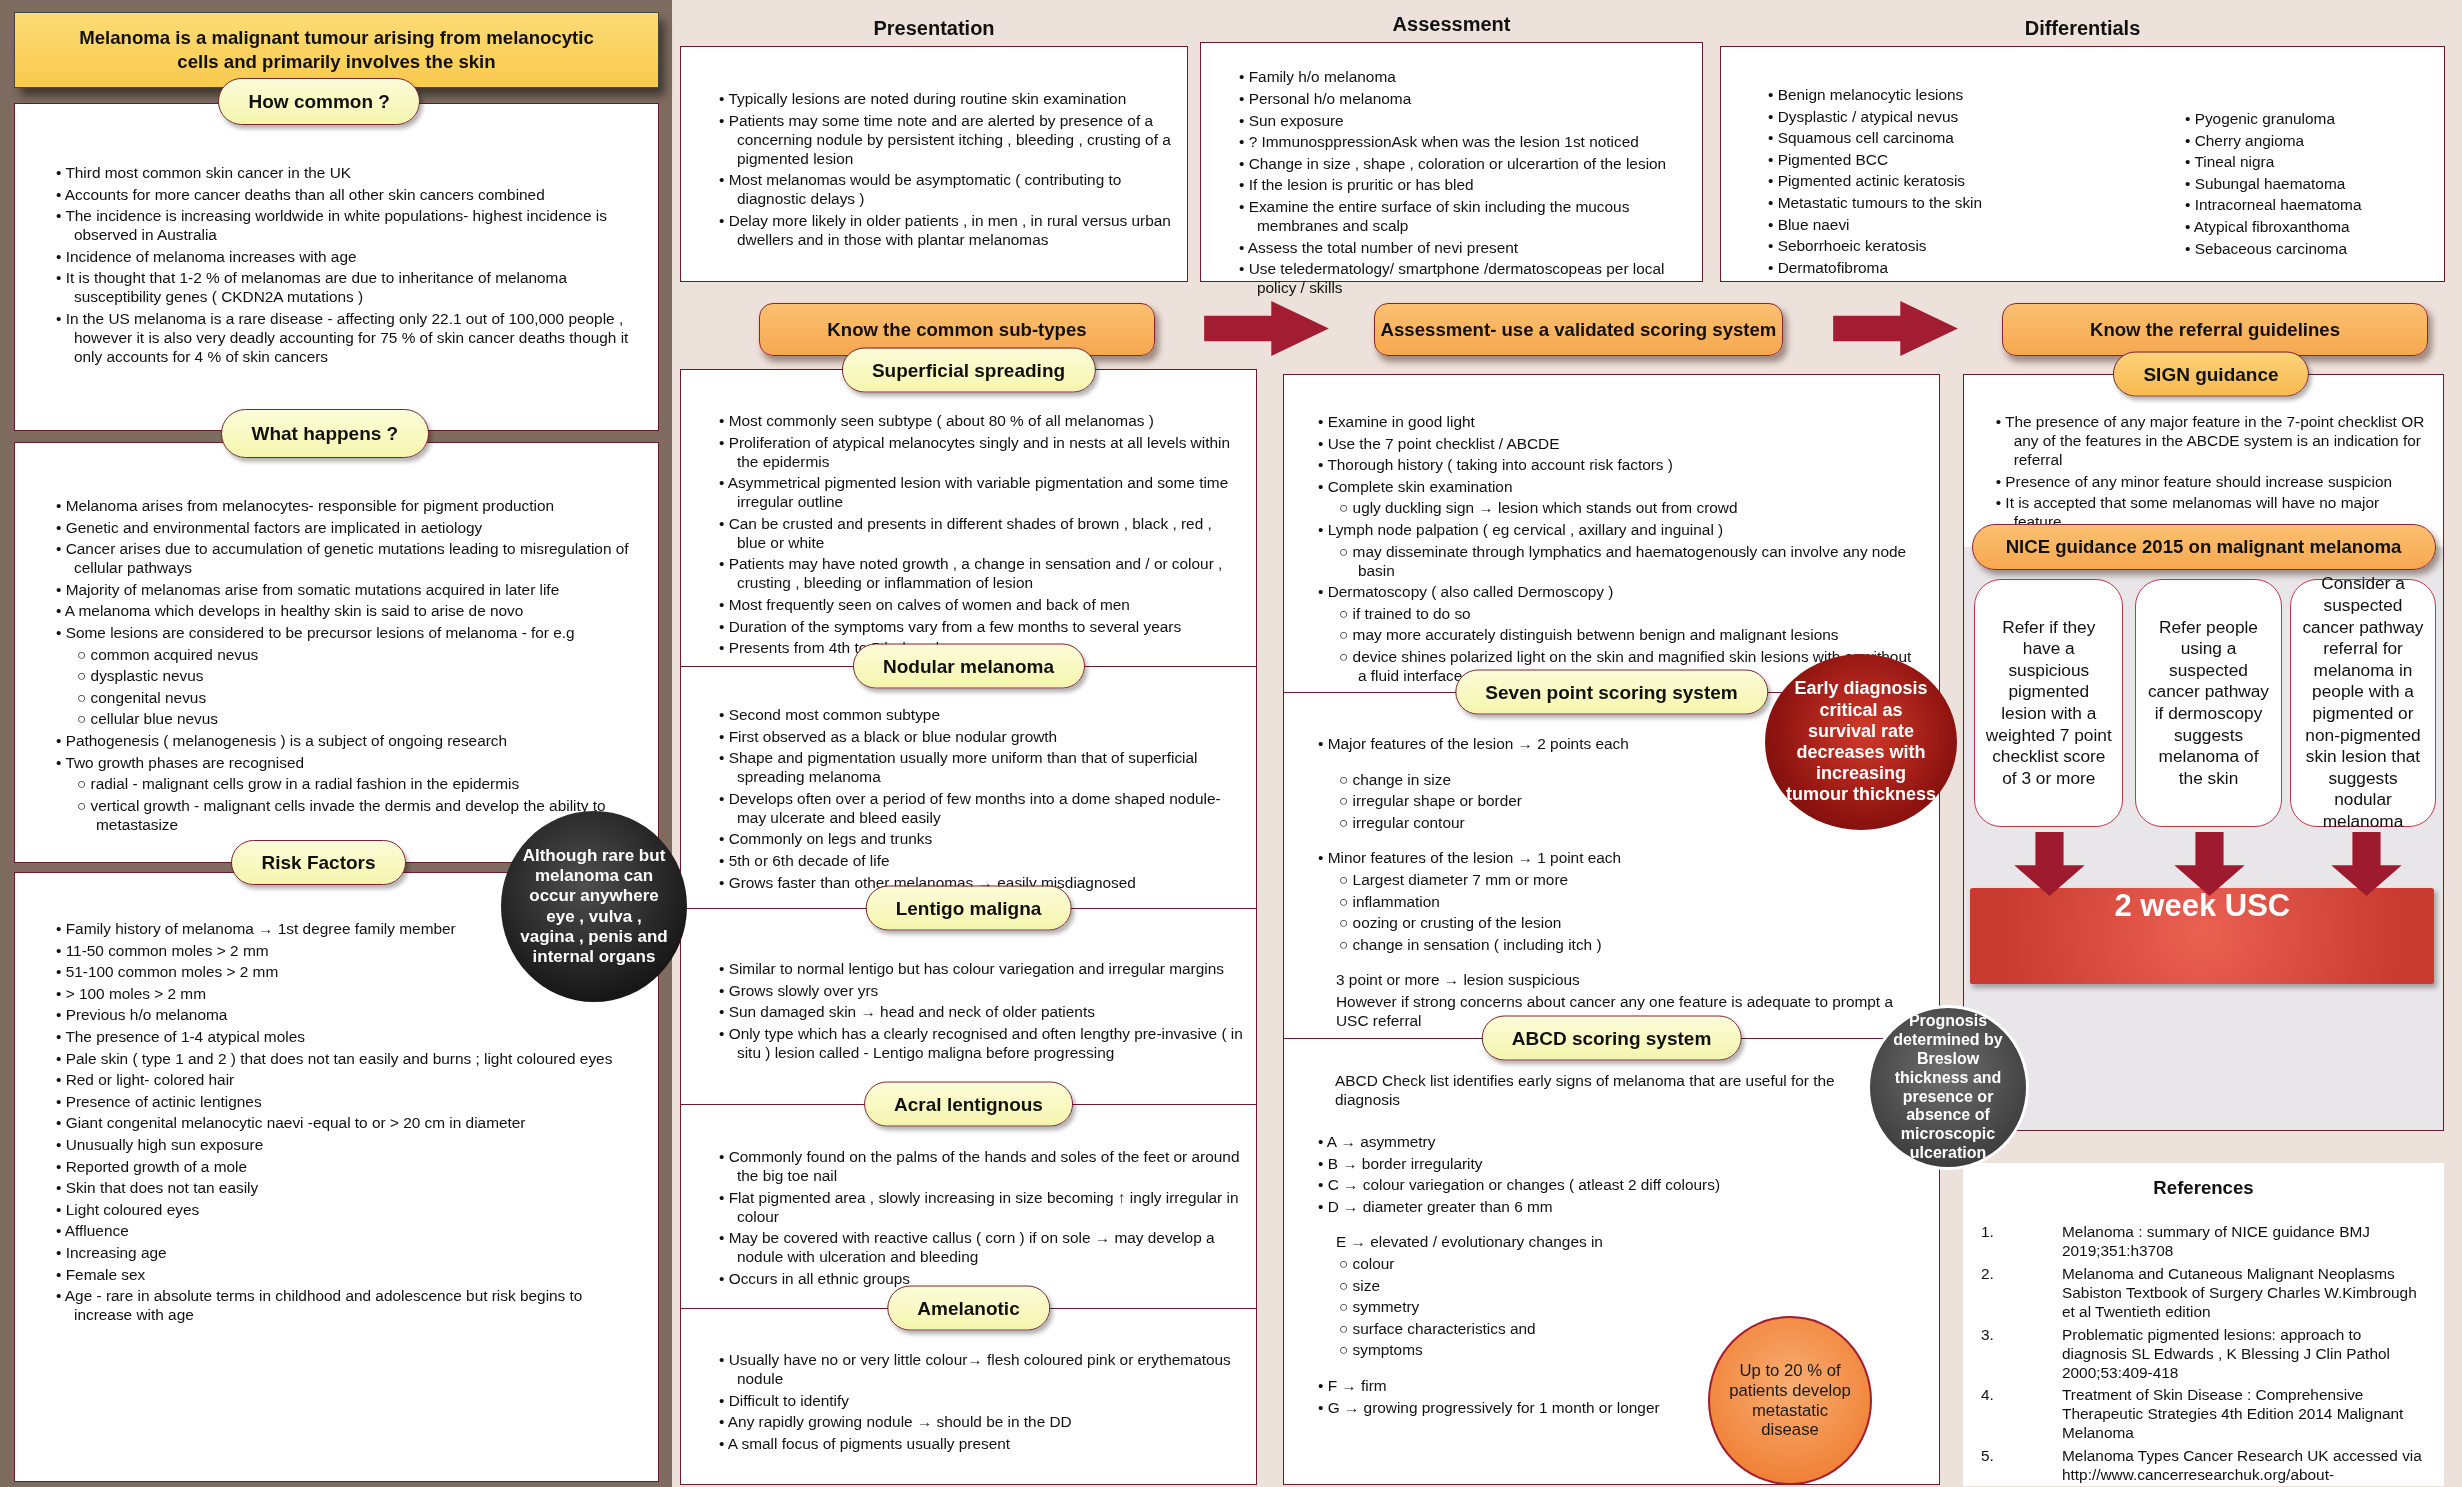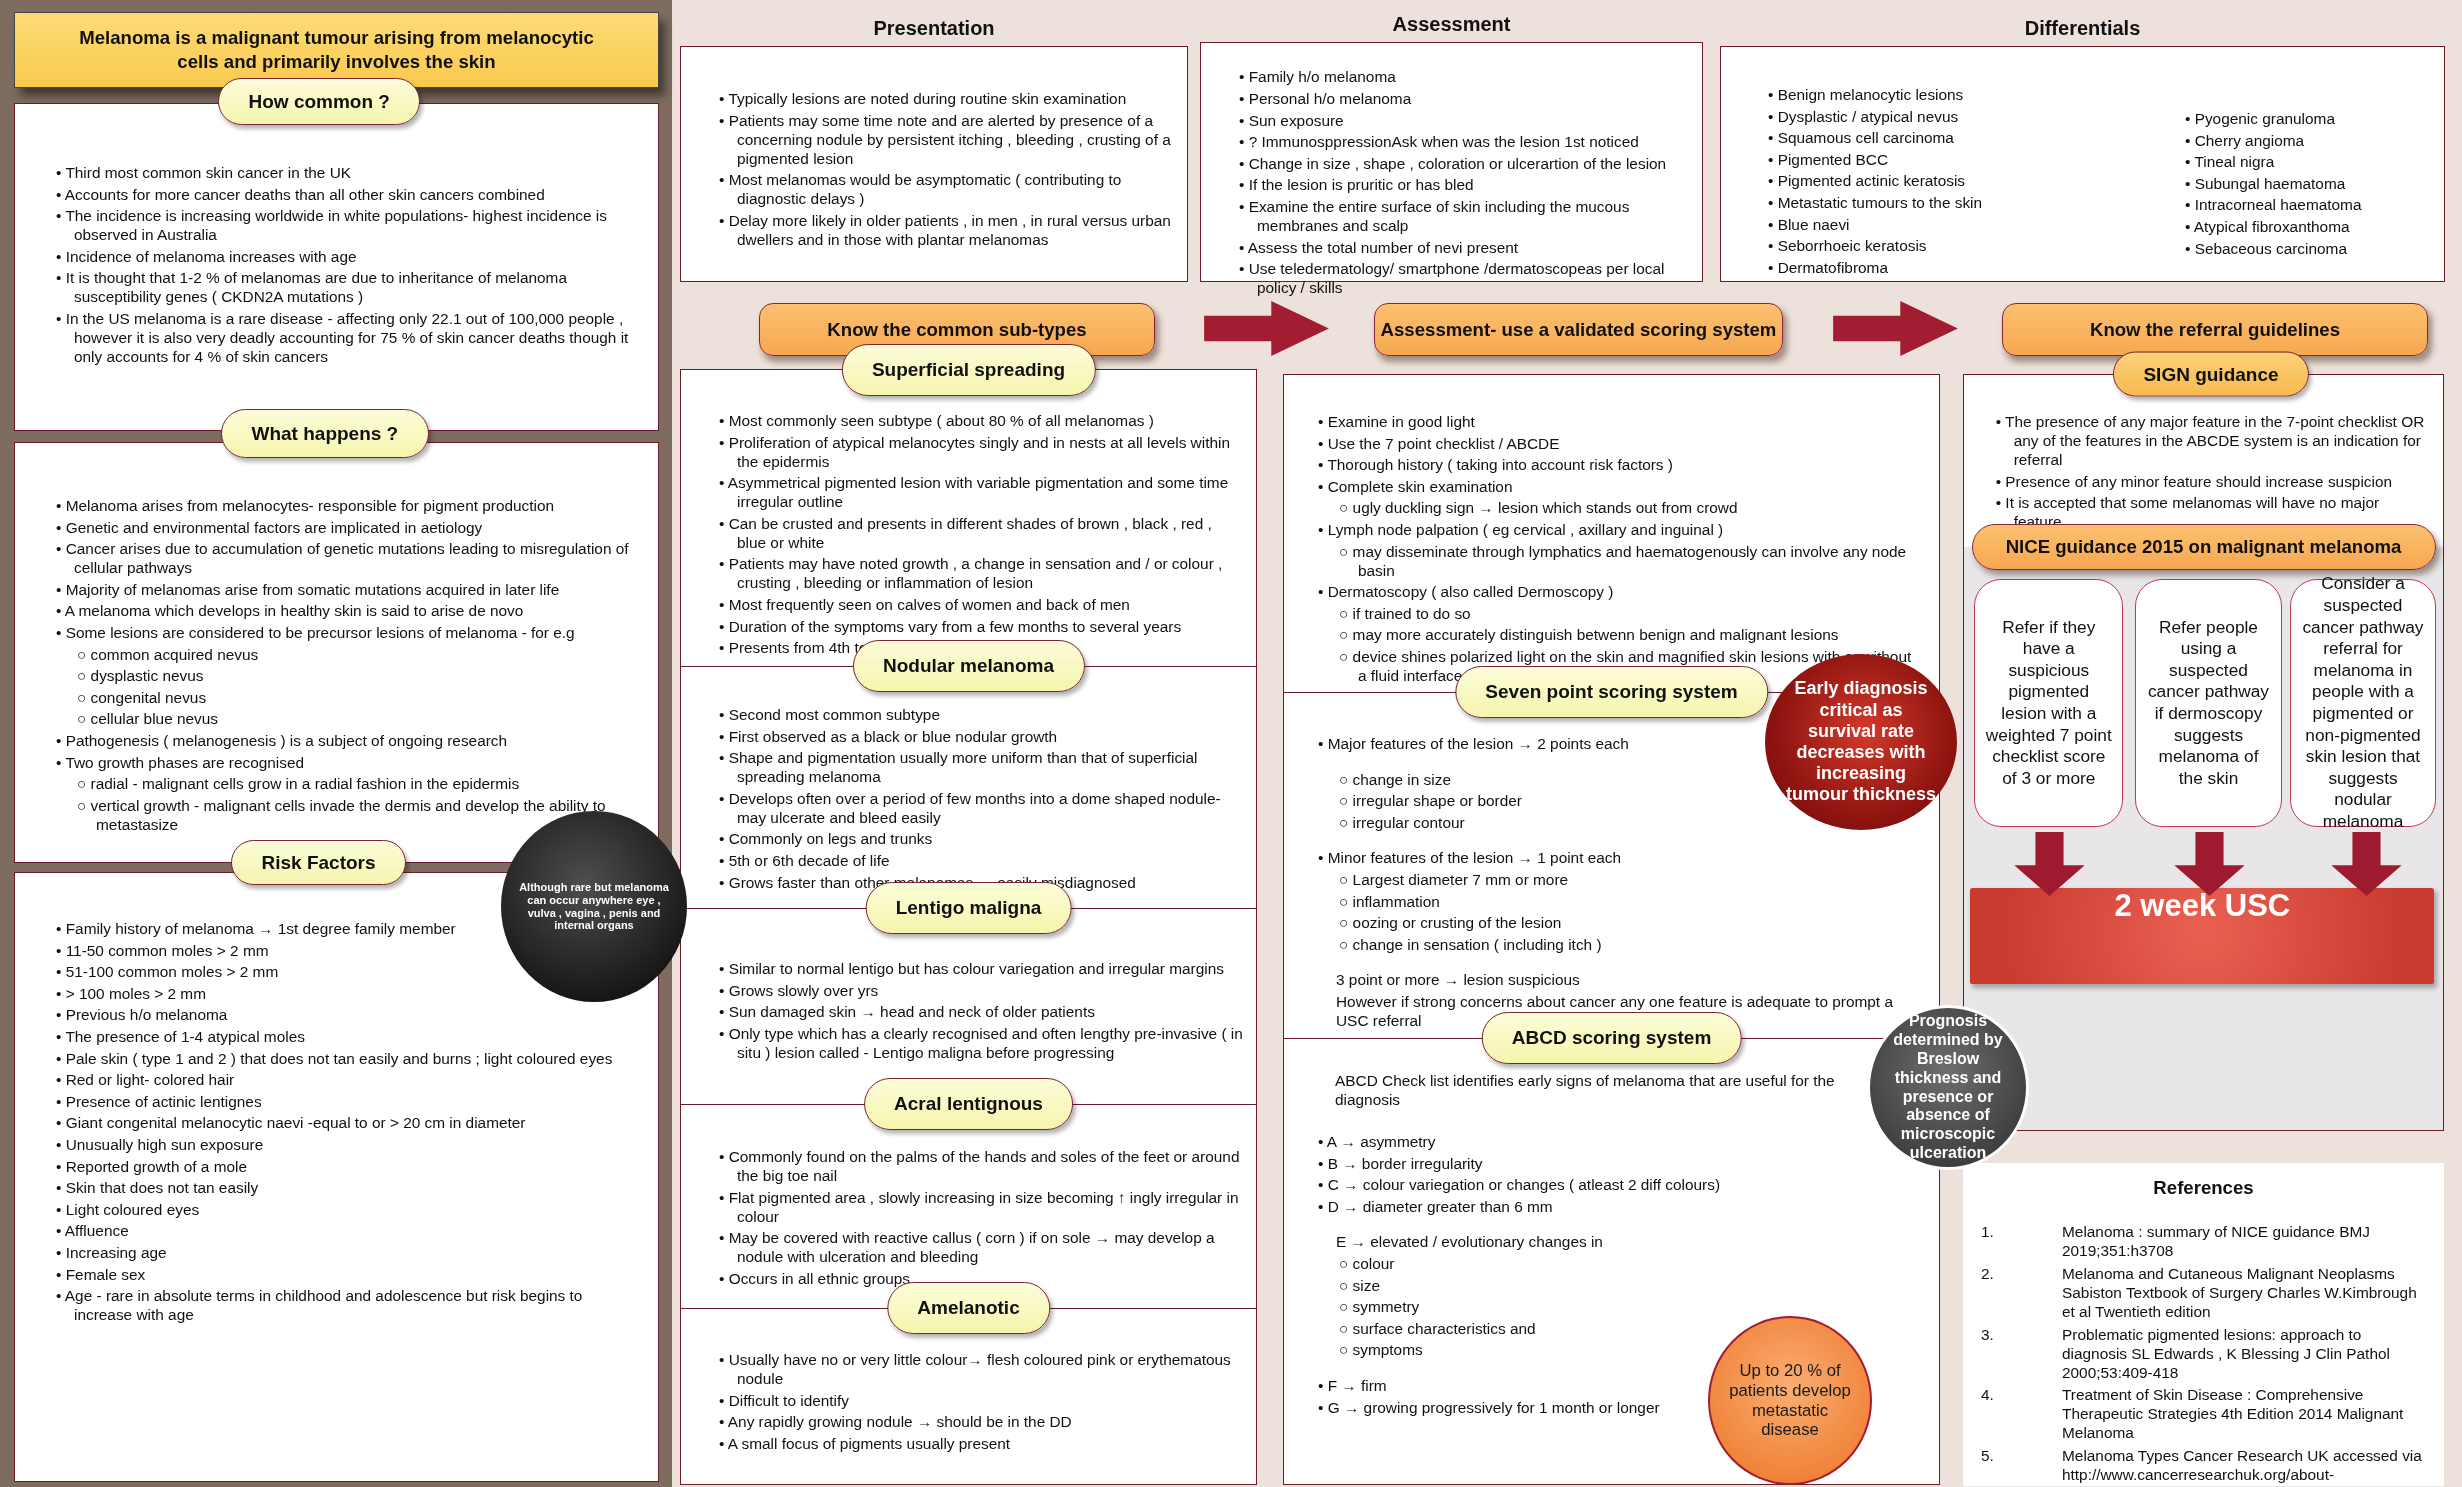--- a/index.html
+++ b/index.html
@@ -11,39 +11,39 @@
   .intro-box{position:absolute;left:14px;top:11.5px;width:645px;height:76px;
     background:linear-gradient(180deg,#FDDC76,#F9C94E);border:1.9px solid #454545;
     box-shadow:6.4px 7.7px 9px rgba(0,0,0,.5);display:flex;align-items:center;justify-content:center;
     text-align:center;font-weight:bold;font-size:18.6px;line-height:1.25;padding:0 58px;box-sizing:border-box;}
   
   .panel{position:absolute;background:#fff;border:1.9px solid #6B1A2A;box-sizing:border-box;}
   
   .pill{background:linear-gradient(180deg,#FCFCD9,#F5F5AE);border:1.9px solid #7B2433;border-radius:31px;
     display:flex;align-items:center;justify-content:center;font-weight:bold;font-size:19px;
     box-shadow:2.6px 3.8px 4.5px rgba(0,0,0,.3);box-sizing:border-box;white-space:nowrap;padding:0 29.5px;z-index:4;}
-  .spill{position:absolute;left:50%;transform:translate(-50%,-50%);height:52px;}
+  .spill{position:absolute;left:50%;transform:translate(-50%,-50%);height:45px;}
   .divider{position:absolute;left:0;right:0;border-top:1.9px solid #6B1A2A;}
   
   .obox{position:absolute;background:linear-gradient(180deg,#FBC171,#F7A750);border:1.3px solid #8A2434;
     border-radius:14px;display:flex;align-items:center;justify-content:center;font-weight:bold;font-size:18.6px;
     box-shadow:3.8px 5.1px 6.4px rgba(60,30,20,.45);text-align:center;box-sizing:border-box;z-index:3;}
   
   ul.blist{list-style:none;margin:0;padding:0;font-size:15.4px;line-height:19px;}
   .blist li{padding-left:33px;text-indent:-18px;margin-bottom:2.6px;}
   .blist li.sub{padding-left:55px;text-indent:-19px;}
   .blist li.plain{padding-left:33px;text-indent:0;}
   .blist li.gap{height:14px;margin-bottom:0;}
   .content{position:absolute;}
   .sec-title{position:absolute;text-align:center;font-weight:bold;font-size:20px;}
   
   .circle{position:absolute;border-radius:50%;display:flex;align-items:center;justify-content:center;
     text-align:center;box-sizing:border-box;z-index:6;line-height:1.18;}
   #black-circle{background:radial-gradient(circle at 45% 38%,#4E4E4E,#161616 75%);color:#fff;
-    font-weight:bold;font-size:11px;padding:13px 16.7px;}
+    font-weight:bold;font-size:17px;padding:13px 16.7px;}
   #early-circle{background:radial-gradient(circle at 52% 44%,#D23A2B 0%,#8F1410 62%,#660A0A 100%);
     color:#fff;font-weight:bold;font-size:18px;padding:11.5px 19px;}
   #prognosis-circle{background:radial-gradient(circle at 48% 40%,#6E6E6E,#3C3C3C 78%);color:#fff;
     font-weight:bold;font-size:16px;border:3.8px solid #fff;padding:9px 13px;}
   #metastatic-circle{background:radial-gradient(circle at 50% 42%,#F9AE74,#EF7F33 80%);color:#1a1a1a;
     font-size:16.7px;border:2.6px solid #A21D31;padding:10.3px 16.7px;}
   
   .wbox{position:absolute;background:#fff;border:1.3px solid #C0394B;border-radius:27px;
     display:flex;align-items:center;justify-content:center;text-align:center;font-size:17.3px;line-height:1.25;
     padding:13px 10.3px;box-sizing:border-box;}

